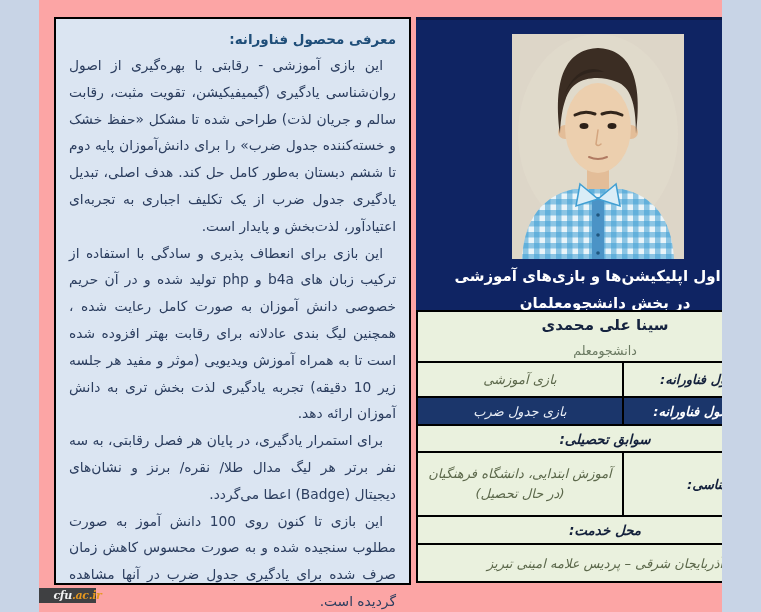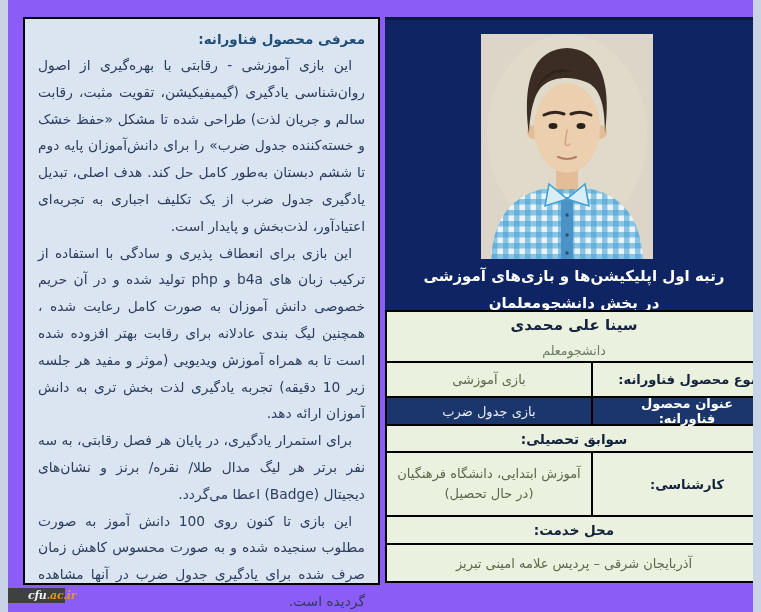--- a/index.html
+++ b/index.html
@@ -2,22 +2,22 @@
 <html lang="fa"><head>
 <meta charset="utf-8">
 <style>
   * { margin:0; padding:0; box-sizing:border-box; }
   body {
     font-family: "DejaVu Sans", sans-serif;
     background:#c8d4e6;
     display:flex; justify-content:center;
   }
   .canvas {
-    position:relative; width:745px; height:612px;
-    background:#8b5cf6; overflow:hidden;
+    position:relative; width:683px; height:612px;
+    background:#fca5a5; overflow:hidden;
   }
 
   
   .intro-panel {
     position:absolute; left:15px; top:17px; width:357px; height:568px;
     border:2px solid #000; background:#dbe5f2;
     padding:7px 13px 0 13px; direction:rtl;
   }
   .intro-heading {
     font-size:13.5px; font-weight:bold; color:#1f4e79;
@@ -55,21 +55,21 @@
   
   .profile-table {
     position:absolute; left:377px; top:310px; width:378px; height:273px;
     border:2px solid #000; background:#eaf1de;
     display:flex; flex-direction:column; direction:rtl;
   }
   .t-row { display:flex; border-bottom:2px solid #000; }
   .t-row:last-child { border-bottom:none; flex:1; }
   .t-cell {
     display:flex; align-items:center; justify-content:center;
-    text-align:center; padding:1px 4px;
+    text-align:center; padding:1px 4px;font-style:italic;
   }
   .t-label {
     width:170px; flex:0 0 170px; border-left:2px solid #000;
     font-weight:bold; font-size:13px; color:#14213c;padding-left:24px;
   }
   .t-value { flex:1; font-size:13px; color:#5c684b; }
   .t-header {
     flex:1; font-weight:bold; font-size:13.5px; color:#14213c;
     justify-content:center;
   }
@@ -84,21 +84,21 @@
   .row-bachelor { height:64px; }
   .row-bachelor .t-value { flex-direction:column; line-height:20px; }
   .row-work-h { height:28px; }
 
   
   .site-watermark {
     position:absolute; left:0; top:588px; width:57px; height:15px;
     background:#3f4042; display:flex; align-items:center;
     padding-left:20px; direction:ltr;
     font-family:"DejaVu Serif", serif; font-style:italic; font-weight:bold;
-    font-size:11px; line-height:15px; letter-spacing:-0.3px;
+    font-size:11px; line-height:15px; letter-spacing:-0.3px;justify-content:center;
   }
   .wm-prefix { color:#f2f2f2; }
   .wm-suffix { color:#e6981f; }
 </style>
 </head>
 <body>
 
 <div class="canvas">
 
   <div class="intro-panel">

